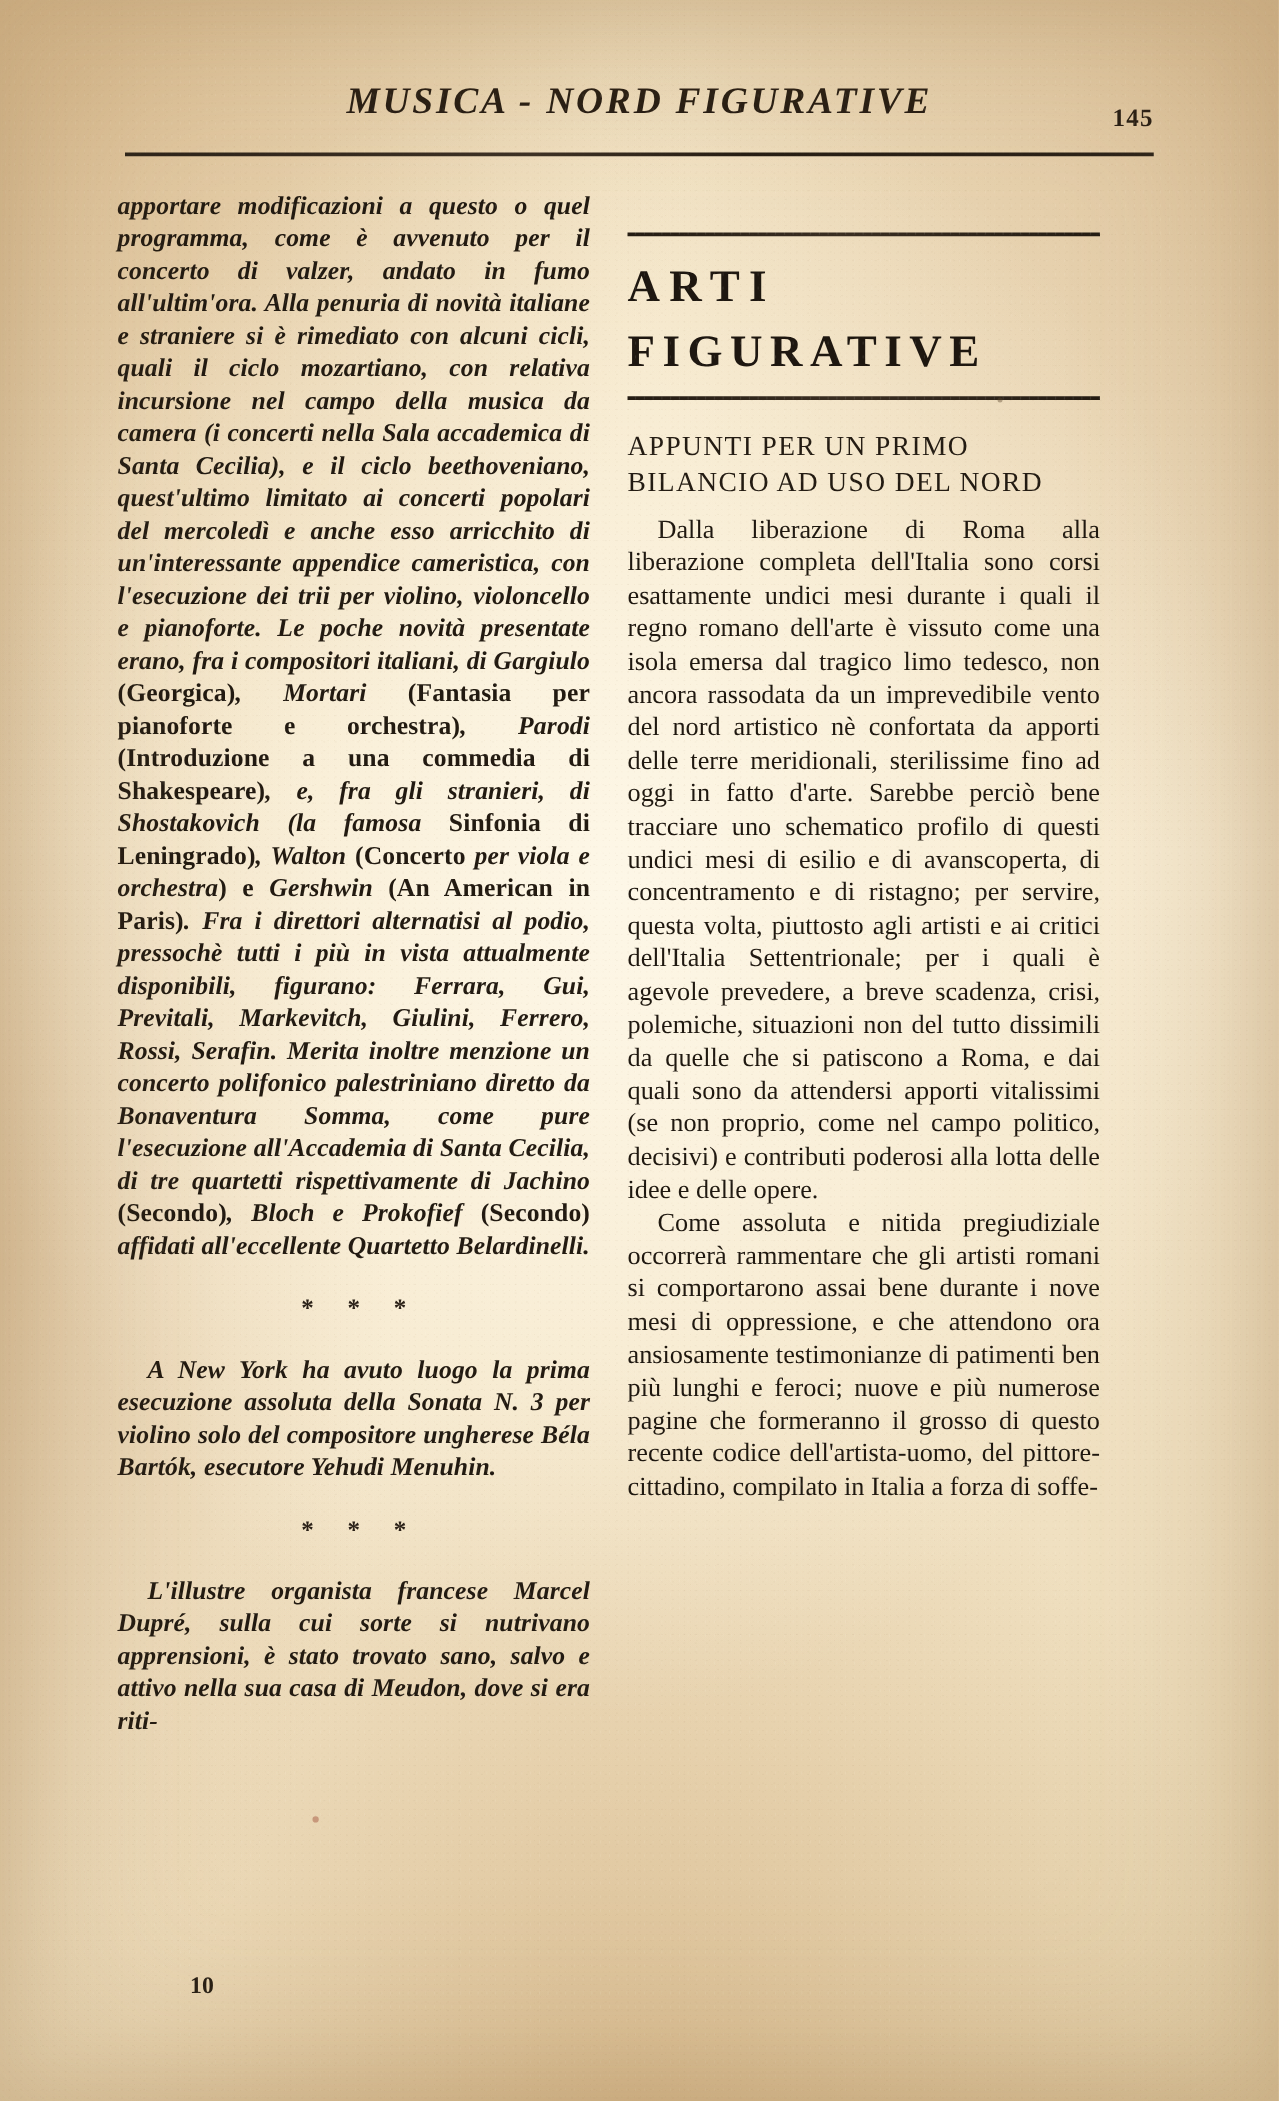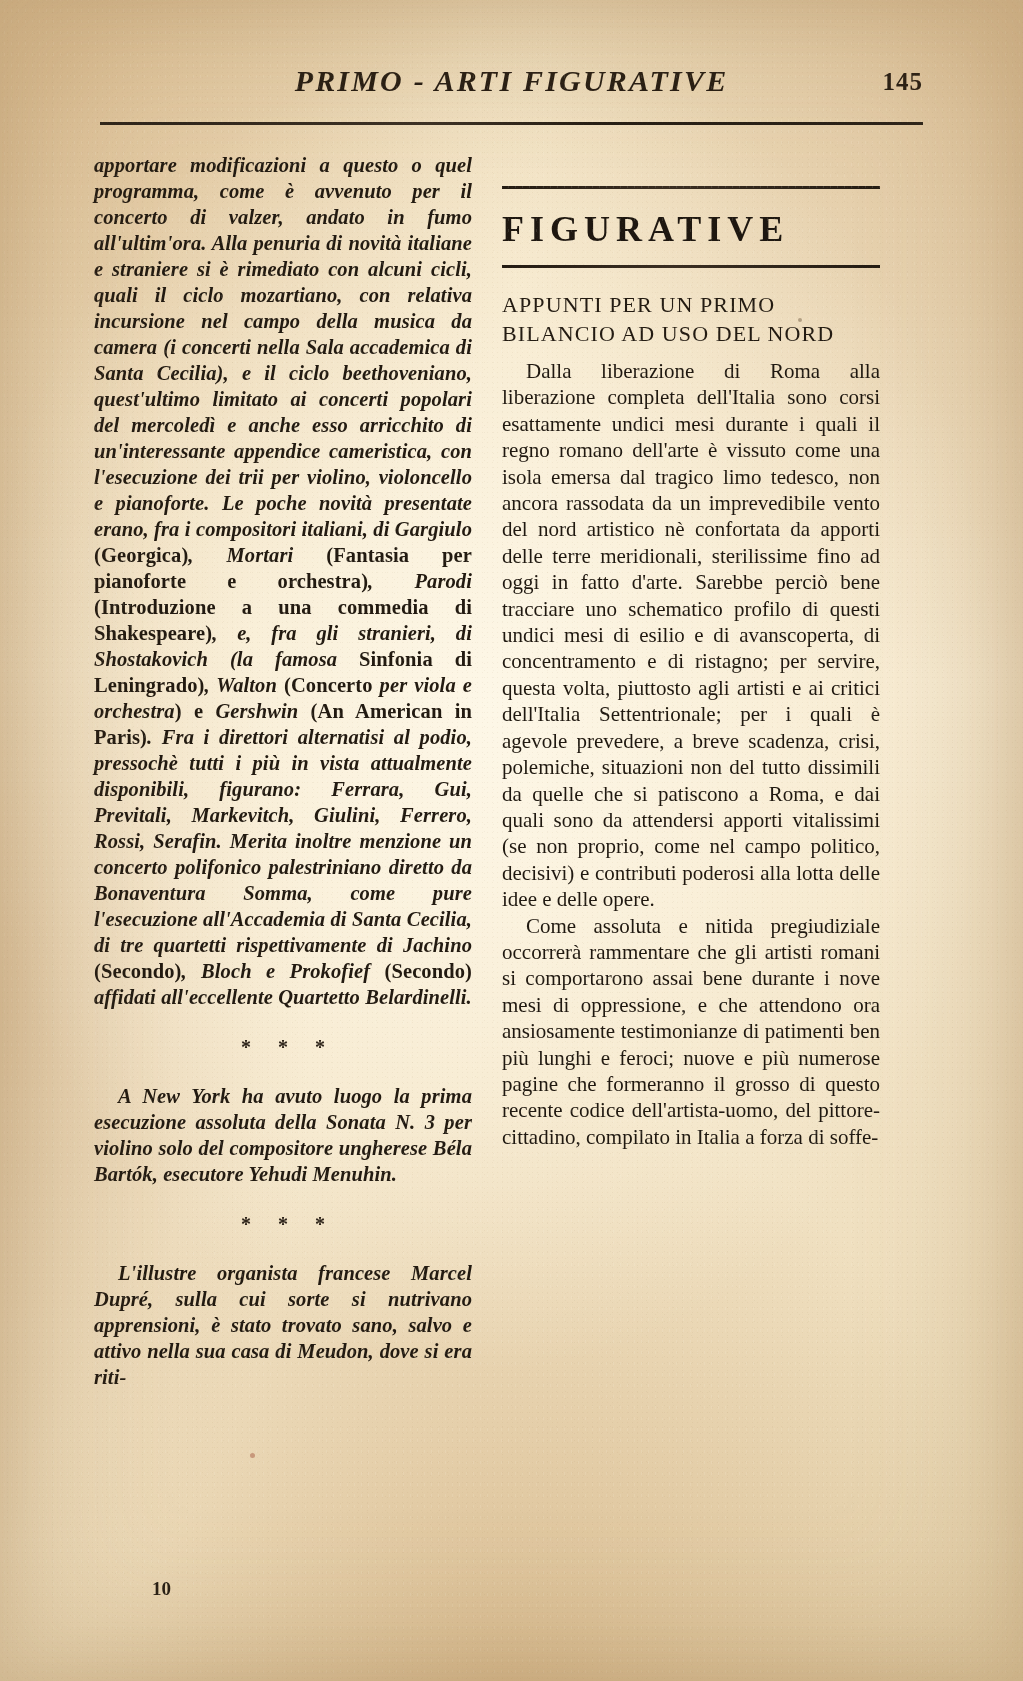--- a/index.html
+++ b/index.html
@@ -64,22 +64,22 @@
     font-style: italic;
     font-weight: 700;
     font-size: 30px;
     letter-spacing: 2.2px;
     color: #231a11;
     white-space: nowrap;
   }
   #head-folio {
     position: absolute;
     right: 0;
-    top: 4px;
-    font-size: 25px;
+    top: 20px;
+    font-size: 20px;
     font-weight: 700;
     letter-spacing: 1px;
     color: #231a11;
   }
   #head-rule {
     position: absolute;
     left: 100px;
     right: 100px;
     top: 122px;
     height: 3px;
@@ -200,21 +200,21 @@
   }
   #blotch1 { left: 250px; top: 1453px; width: 5px; height: 5px; background: rgba(150,60,40,0.40); }
   #blotch2 { left: 798px; top: 318px;  width: 4px; height: 4px; background: rgba(90,70,45,0.40); }
 </style>
 </head>
 <body>
 
 <div id="page">
 
   <div id="head">
-    <div id="head-title">PRIMO - ARTI FIGURATIVE</div>
+    <div id="head-title">MUSICA - NORD FIGURATIVE</div>
     <div id="head-folio">145</div>
   </div>
   <div id="head-rule"></div>
 
   <div id="cols">
 
     <div class="col left">
 
       <p class="italic-body"><span>apportare modificazioni a questo o quel programma, come è avvenuto per il concerto di valzer, andato in fumo all'ultim'ora. Alla penuria di novità italiane e straniere si è rimediato con alcuni cicli, quali il ciclo mozartiano, con relativa incursione nel campo della musica da camera (i concerti nella Sala accademica di Santa Cecilia), e il ciclo beethoveniano, quest'ultimo limitato ai concerti popolari del mercoledì e anche esso arricchito di un'interessante appendice cameristica, con l'esecuzione dei trii per violino, violoncello e pianoforte. Le poche novità presentate erano, fra i compositori italiani, di Gargiulo </span><span class="rm">(Georgica)</span><span>, Mortari </span><span class="rm">(Fantasia per pianoforte e orchestra)</span><span>, Parodi </span><span class="rm">(Introduzione a una commedia di Shakespeare)</span><span>, e, fra gli stranieri, di Shostakovich (la famosa </span><span class="rm">Sinfonia di Leningrado)</span><span>, Walton </span><span class="rm">(Concerto </span><span>per viola e orchestra</span><span class="rm">) e </span><span>Gershwin </span><span class="rm">(An American in Paris)</span><span>. Fra i direttori alternatisi al podio, pressochè tutti i più in vista attualmente disponibili, figurano: Ferrara, Gui, Previtali, Markevitch, Giulini, Ferrero, Rossi, Serafin. Merita inoltre menzione un concerto polifonico palestriniano diretto da Bonaventura Somma, come pure l'esecuzione all'Accademia di Santa Cecilia, di tre quartetti rispettivamente di Jachino </span><span class="rm">(Secondo)</span><span>, Bloch e Prokofief </span><span class="rm">(Secondo)</span><span> affidati all'eccellente Quartetto Belardinelli.</span></p>
 
@@ -225,20 +225,21 @@
       <div class="stars">* * *</div>
 
       <p class="italic-body indent">L'illustre organista francese Marcel Dupré, sulla cui sorte si nutrivano apprensioni, è stato trovato sano, salvo e attivo nella sua casa di Meudon, dove si era riti-</p>
     </div>
 
     <div class="col right">
 
 
       <div class="sec-rule" id="sec-rule-top"></div>
 
+      <div class="sec-title">ARTI</div>
       <div class="sec-title line2">FIGURATIVE</div>
 
       <div class="sec-rule" id="sec-rule-bot"></div>
 
       <div class="sub-title">APPUNTI PER UN PRIMO BILANCIO AD USO DEL NORD</div>
 
       <p class="roman-body indent">Dalla liberazione di Roma alla liberazione completa dell'Italia sono corsi esattamente undici mesi durante i quali il regno romano dell'arte è vissuto come una isola emersa dal tragico limo tedesco, non ancora rassodata da un imprevedibile vento del nord artistico nè confortata da apporti delle terre meridionali, sterilissime fino ad oggi in fatto d'arte. Sarebbe perciò bene tracciare uno schematico profilo di questi undici mesi di esilio e di avanscoperta, di concentramento e di ristagno; per servire, questa volta, piuttosto agli artisti e ai critici dell'Italia Settentrionale; per i quali è agevole prevedere, a breve scadenza, crisi, polemiche, situazioni non del tutto dissimili da quelle che si patiscono a Roma, e dai quali sono da attendersi apporti vitalissimi (se non proprio, come nel campo politico, decisivi) e contributi poderosi alla lotta delle idee e delle opere.</p>
       <p class="roman-body indent">Come assoluta e nitida pregiudiziale occorrerà rammentare che gli artisti romani si comportarono assai bene durante i nove mesi di oppressione, e che attendono ora ansiosamente testimonianze di patimenti ben più lunghi e feroci; nuove e più numerose pagine che formeranno il grosso di questo recente codice dell'artista-uomo, del pittore-cittadino, compilato in Italia a forza di soffe-</p>
     </div>
   </div>

